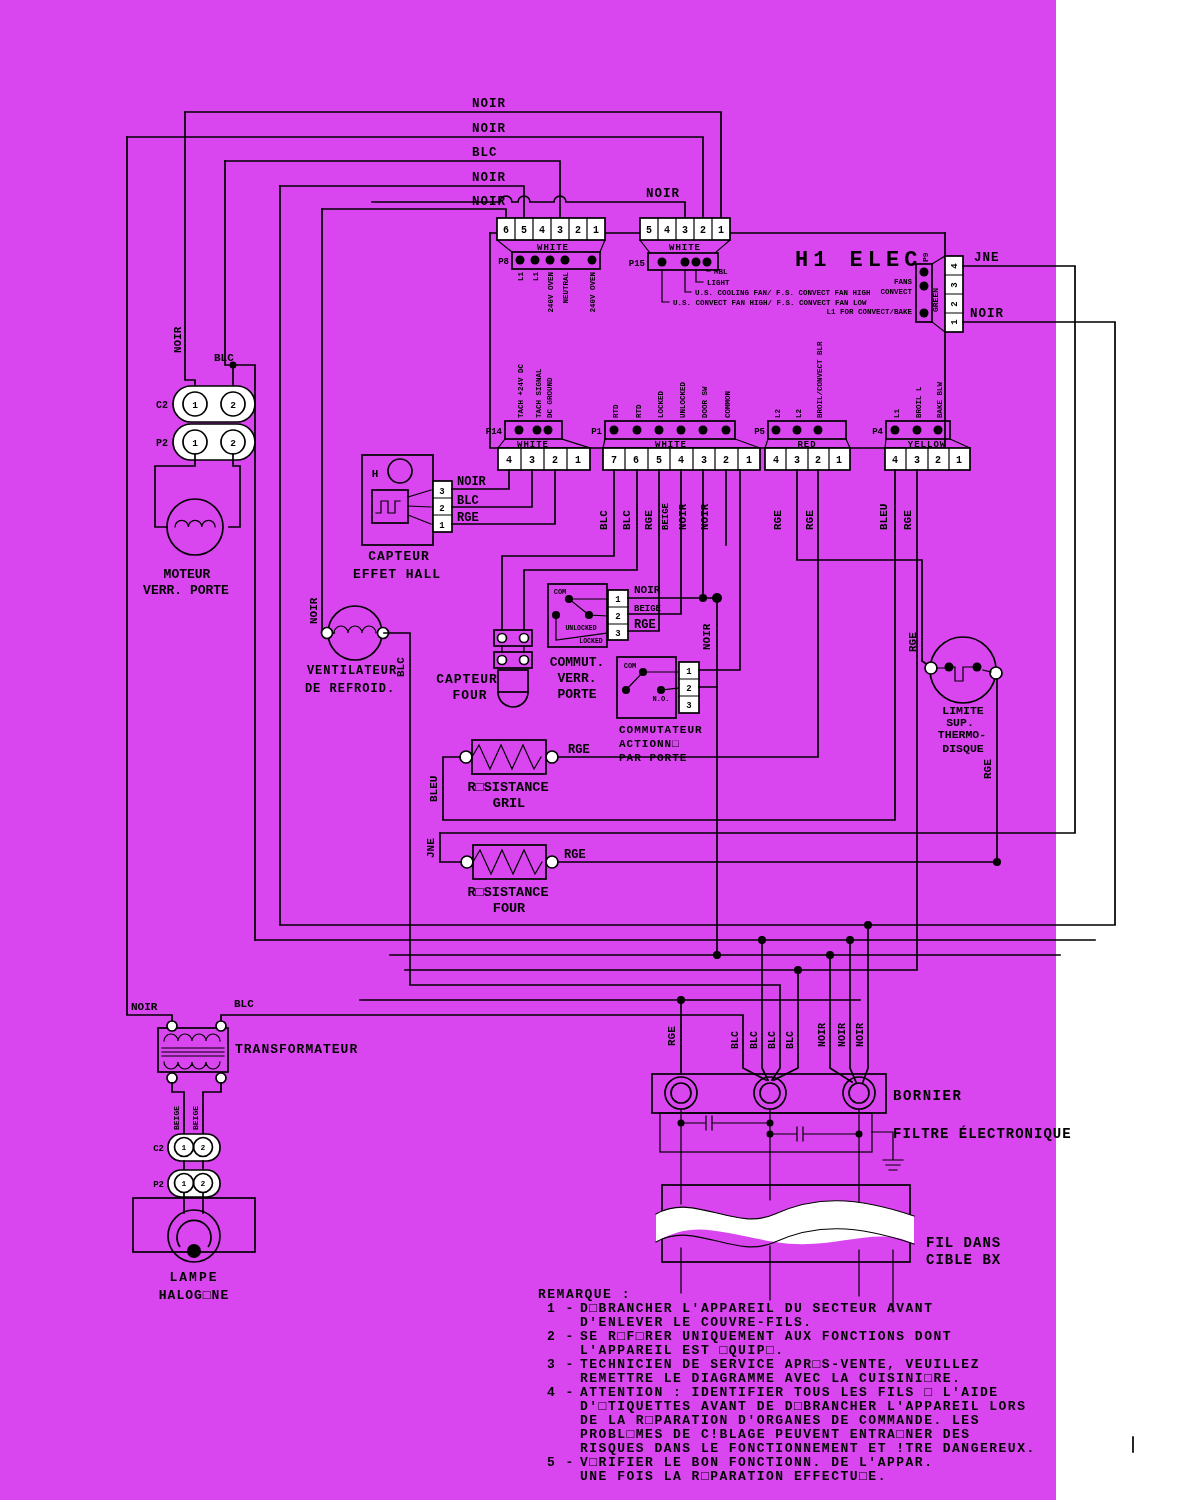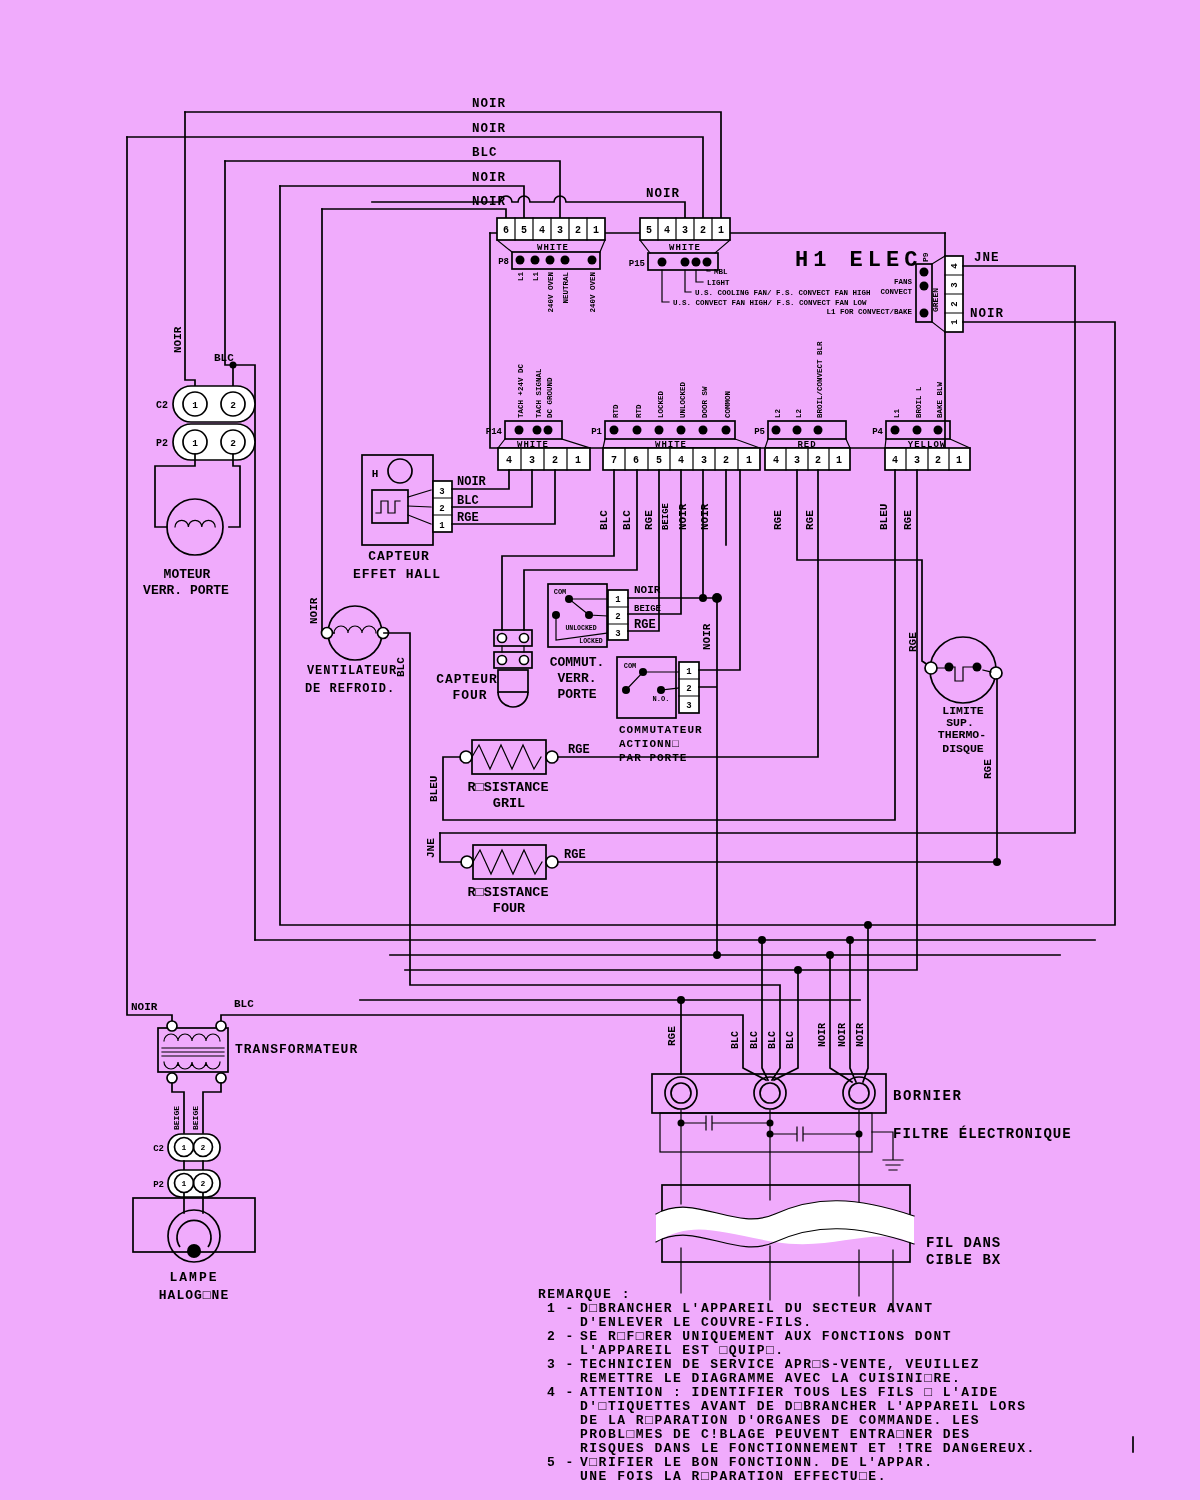--- a/index.html
+++ b/index.html
@@ -1,16 +1,16 @@
 <!DOCTYPE html>
 <html><head>
 <meta charset="utf-8">
 <style>
   html,body{margin:0;padding:0;background:#fff}
-  .page{width:1200px;height:1500px;background:#f0abfc;position:relative}
+  .page{width:1056px;height:1500px;background:#d946ef;position:relative}
   svg{display:block}
   .t{font-family:"Liberation Mono","DejaVu Sans Mono",monospace;font-weight:700;fill:#000}
   .w{fill:none;stroke:#000;stroke-width:1.7;stroke-linecap:square;stroke-linejoin:miter}
   .wt{fill:none;stroke:#000;stroke-width:1.2;stroke-linecap:square}
   .bx{fill:none;stroke:#000;stroke-width:1.7}
   .bxf{fill:#fff;stroke:#000;stroke-width:1.7}
   .d{fill:#000;stroke:none}
   .oc{fill:#fff;stroke:#000;stroke-width:1.7}
 </style>
 </head>

